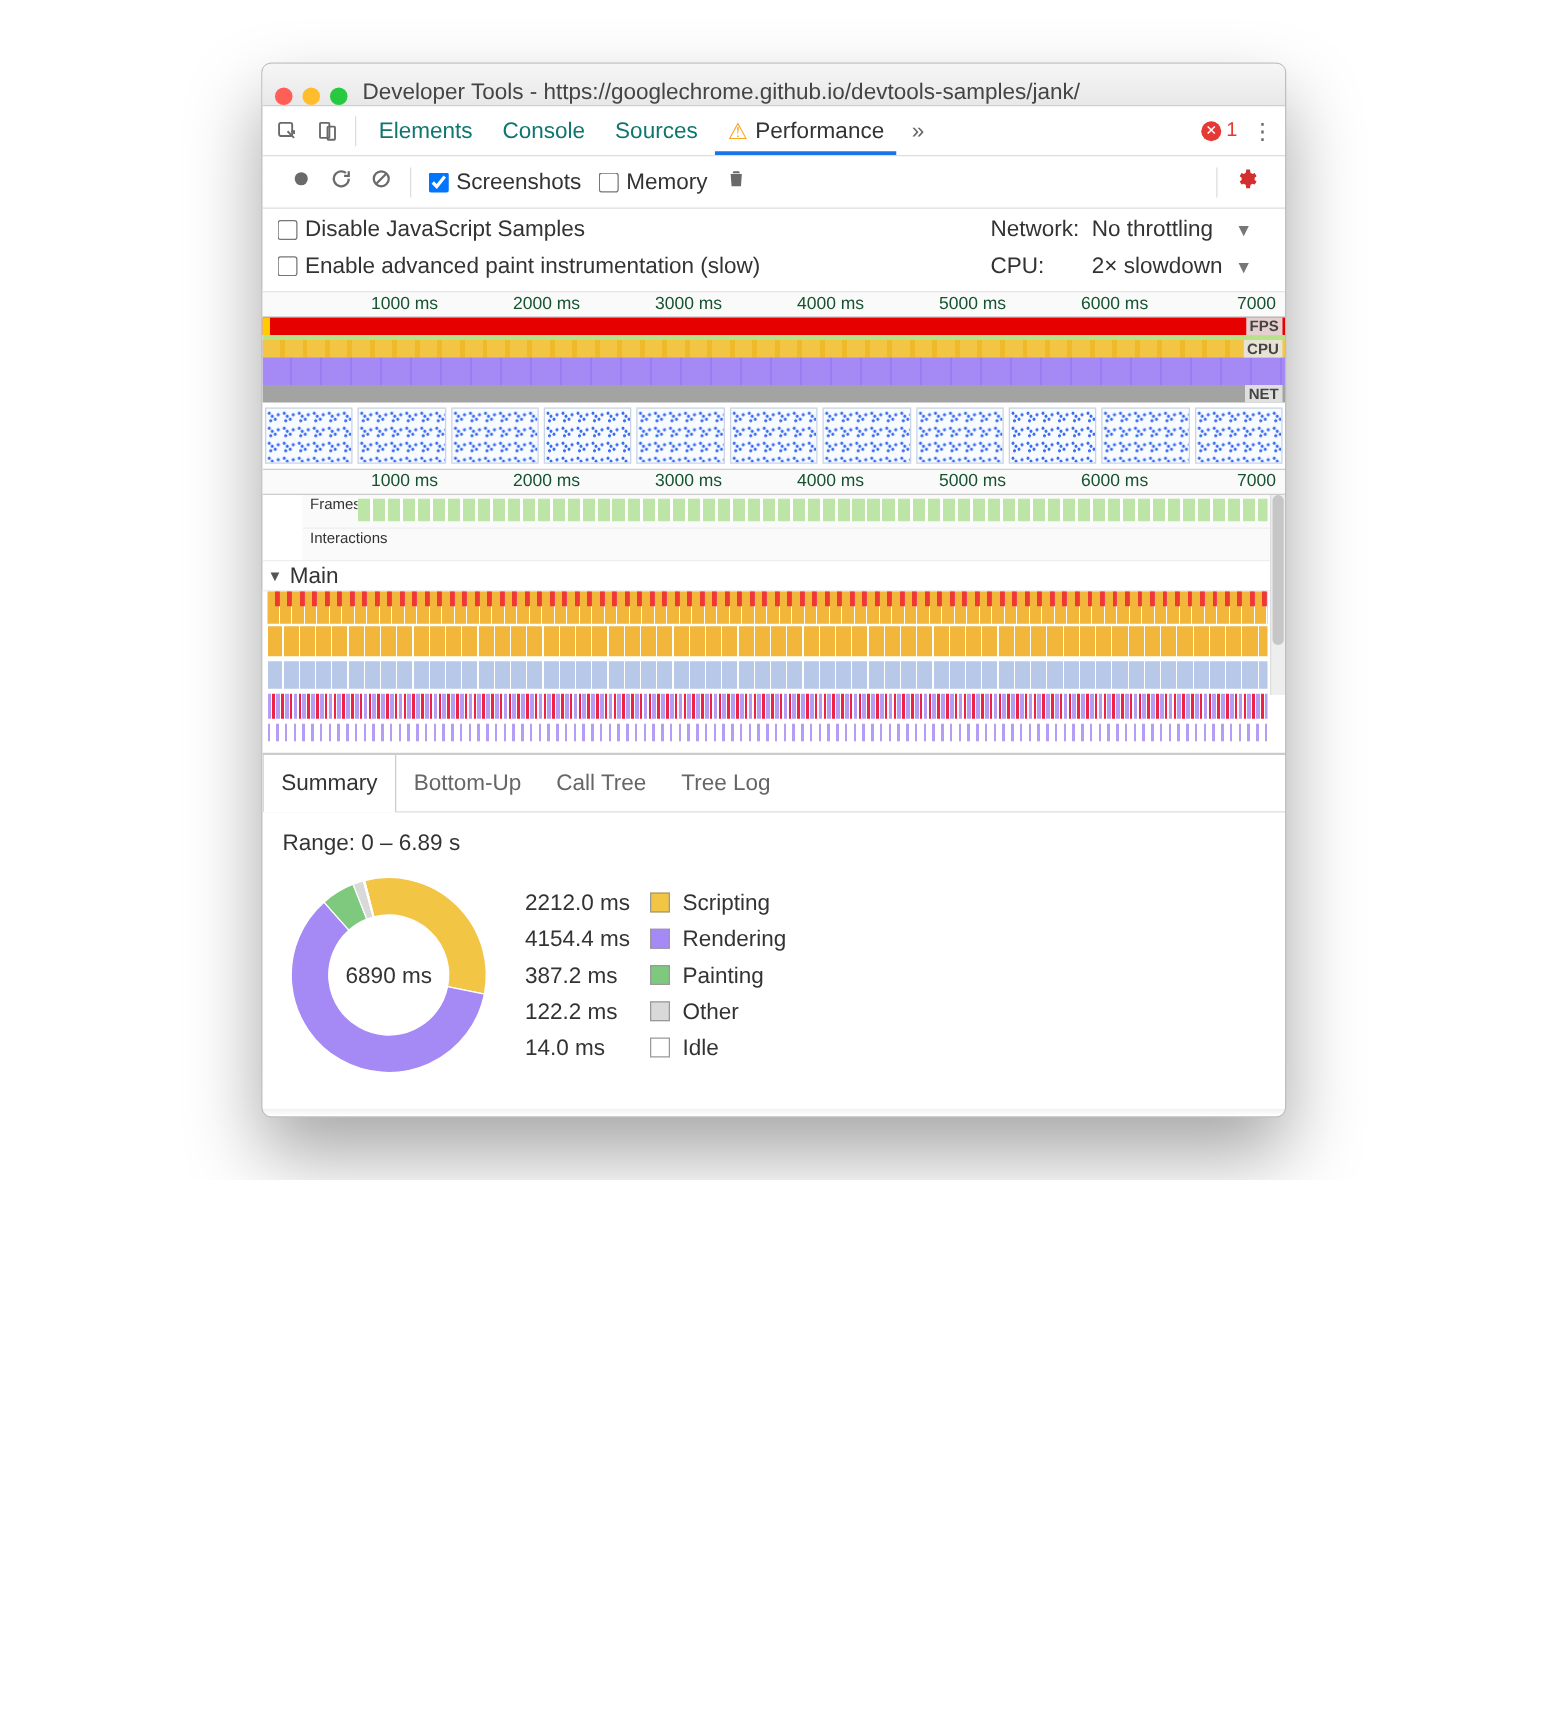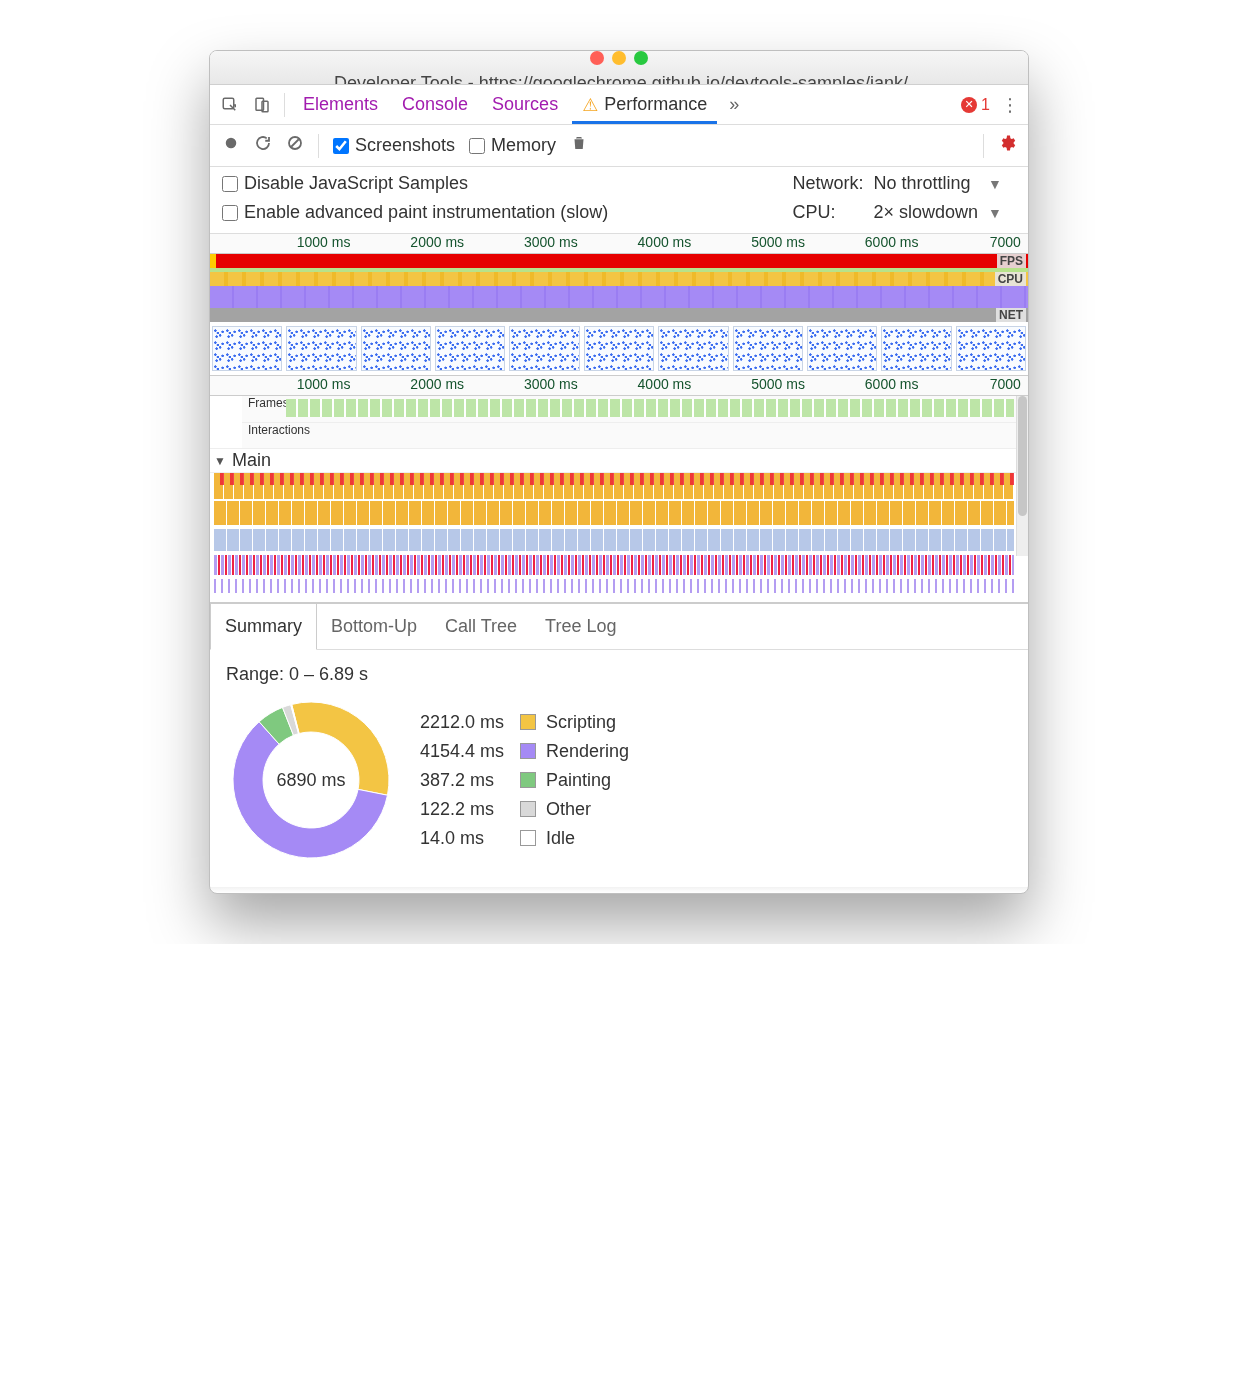--- a/index.html
+++ b/index.html
@@ -17,43 +17,42 @@
     border-radius: 8px;
     box-shadow: 0 30px 60px rgba(0,0,0,.35);
     overflow: hidden;
     background: #fff;
   }
   .titlebar {
     height: 34px;
     background: linear-gradient(#f6f6f6,#e8e8e8);
     border-bottom: 1px solid #cfcfcf;
     display: flex;
-    align-items: center;
+    align-items: flex-end;
     padding: 0 10px;
     gap: 8px;
-    flex-direction: column;
   }
   .traffic { display:flex; gap:8px; }
   .dot { width:14px; height:14px; border-radius:50%; }
   .dot.red{background:#ff5f57;} .dot.yellow{background:#ffbd2e;} .dot.green{background:#28c940;}
   .titlebar-title { flex:1; text-align:left; color:#444; font-size:18px; white-space:nowrap; overflow:hidden; text-overflow:ellipsis; padding-left:4px;}
   .tabstrip {
     display:flex; align-items:center; height:40px; border-bottom:1px solid #ddd;
     padding: 0 6px; gap: 4px; color:#666;
   }
   .tabstrip .icon-btn { width:28px; height:28px; display:flex; align-items:center; justify-content:center; color:#6a6a6a; }
   .tabstrip .sep { width:1px; height:24px; background:#ddd; margin:0 4px;}
-  .tab { padding:8px 10px; cursor:pointer; color:#a21caf; }
+  .tab { padding:8px 10px; cursor:pointer; color:#0f766e; }
   .tab.active { color:#333; border-bottom:3px solid #1a73e8; padding-bottom:5px; display:flex; align-items:center; gap:6px;}
   .tabstrip .spacer { flex:1; }
   .err-badge { display:flex; align-items:center; gap:4px; color:#e53935; font-size:16px; margin-right:4px;}
   .err-circle { width:16px; height:16px; border-radius:50%; background:#e53935; color:#fff; font-size:11px; display:flex; align-items:center; justify-content:center; }
   .more-icon { width:24px; text-align:center; color:#666; font-size:18px;}
   .toolbar {
-    display:flex; align-items:center; height:42px; padding:0 12px; gap:14px;
+    display:flex; align-items:center; height:42px; padding:0 22px; gap:14px;
     border-bottom:1px solid #ddd;
     justify-content:center;
   }
   .toolbar .icon-btn svg, .tabstrip .icon-btn svg { width:18px; height:18px; }
   .vline { width:1px; height:24px; background:#ddd; }
   .chk { display:flex; align-items:center; gap:6px; color:#333; }
   .chk input { width:16px; height:16px; }
   .toolbar .spacer { flex:1; }
   .gear { color:#d32f2f; }
   .options {

